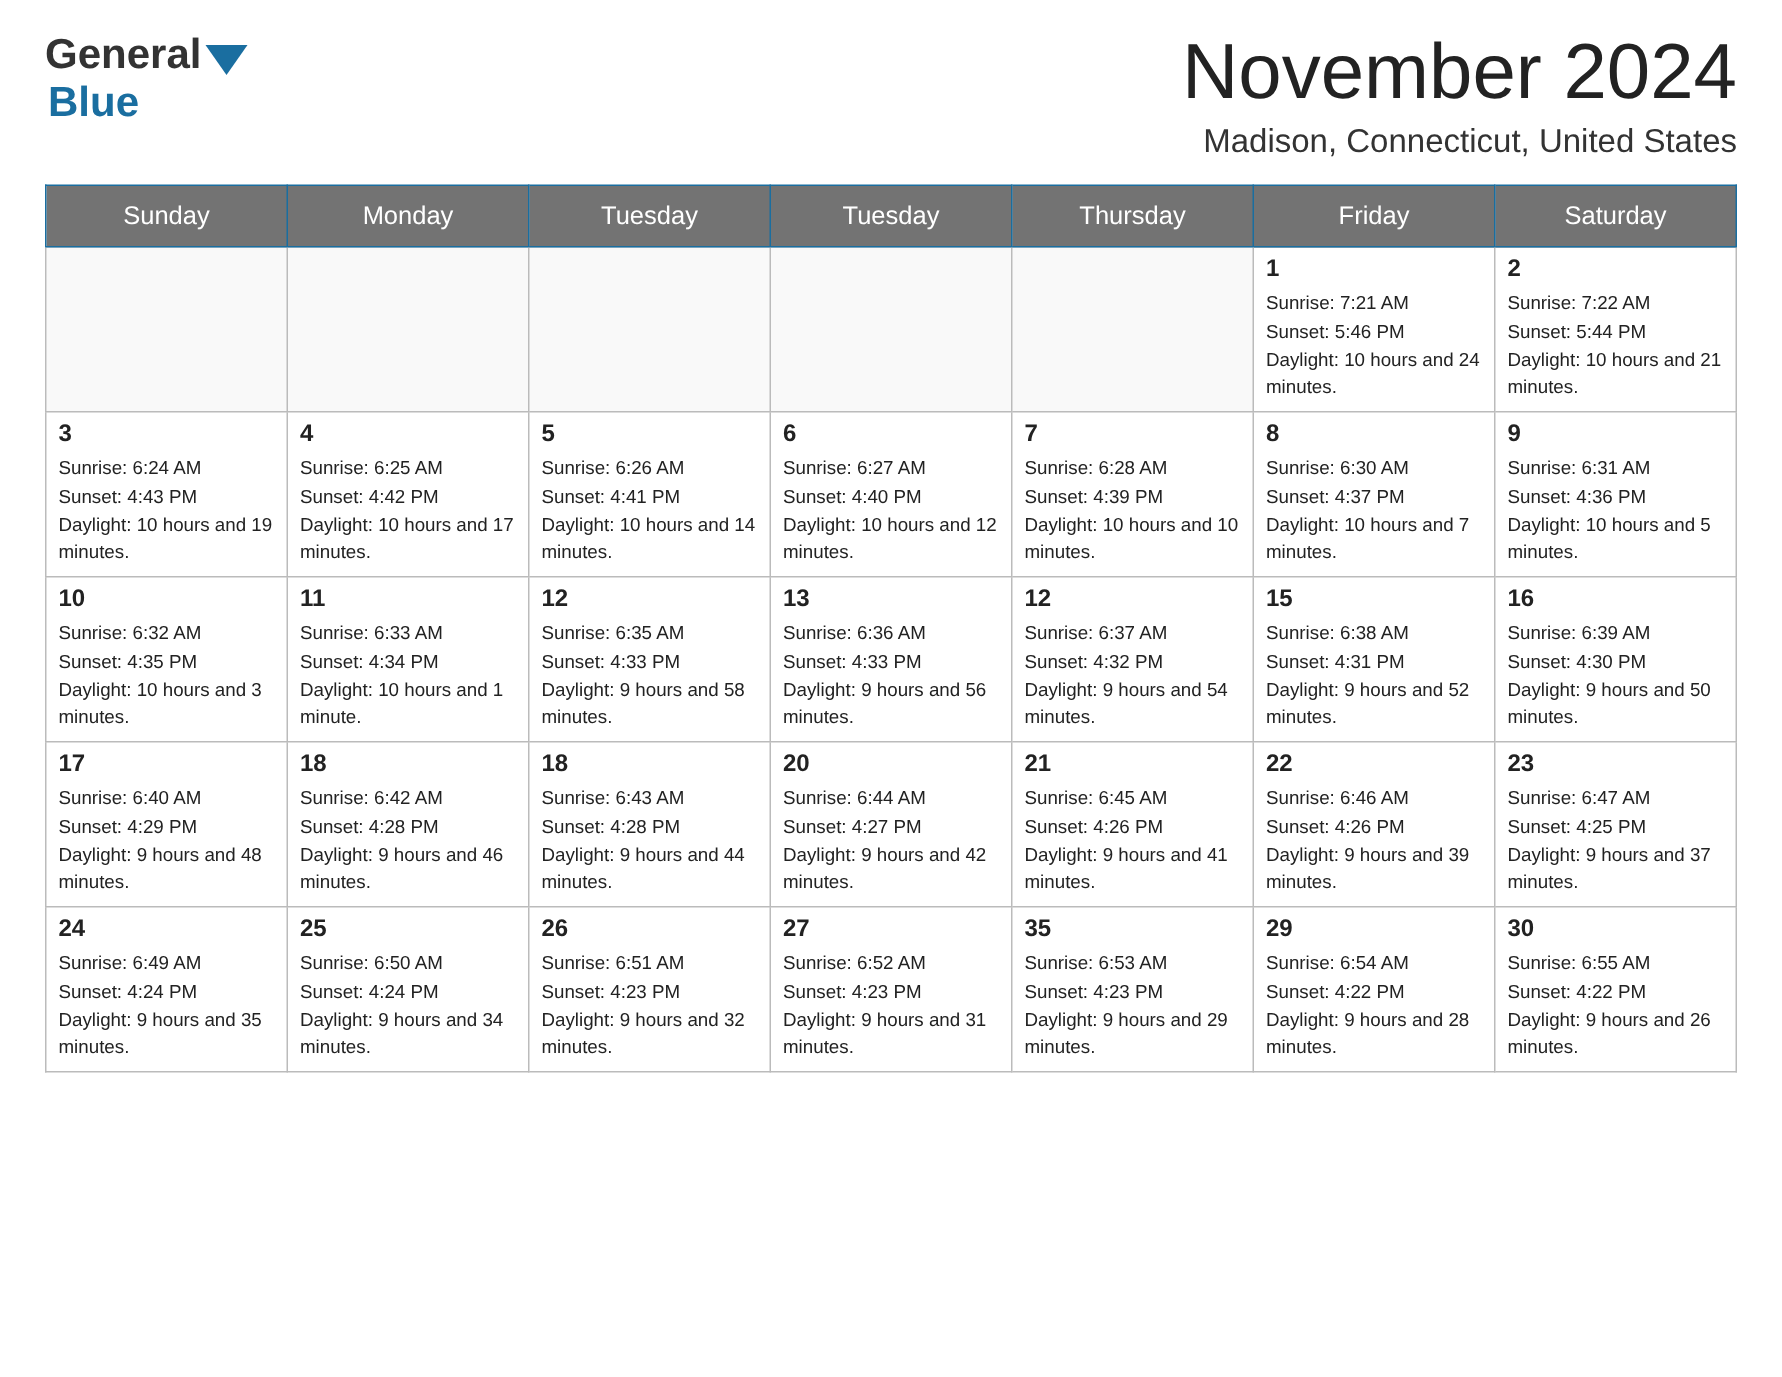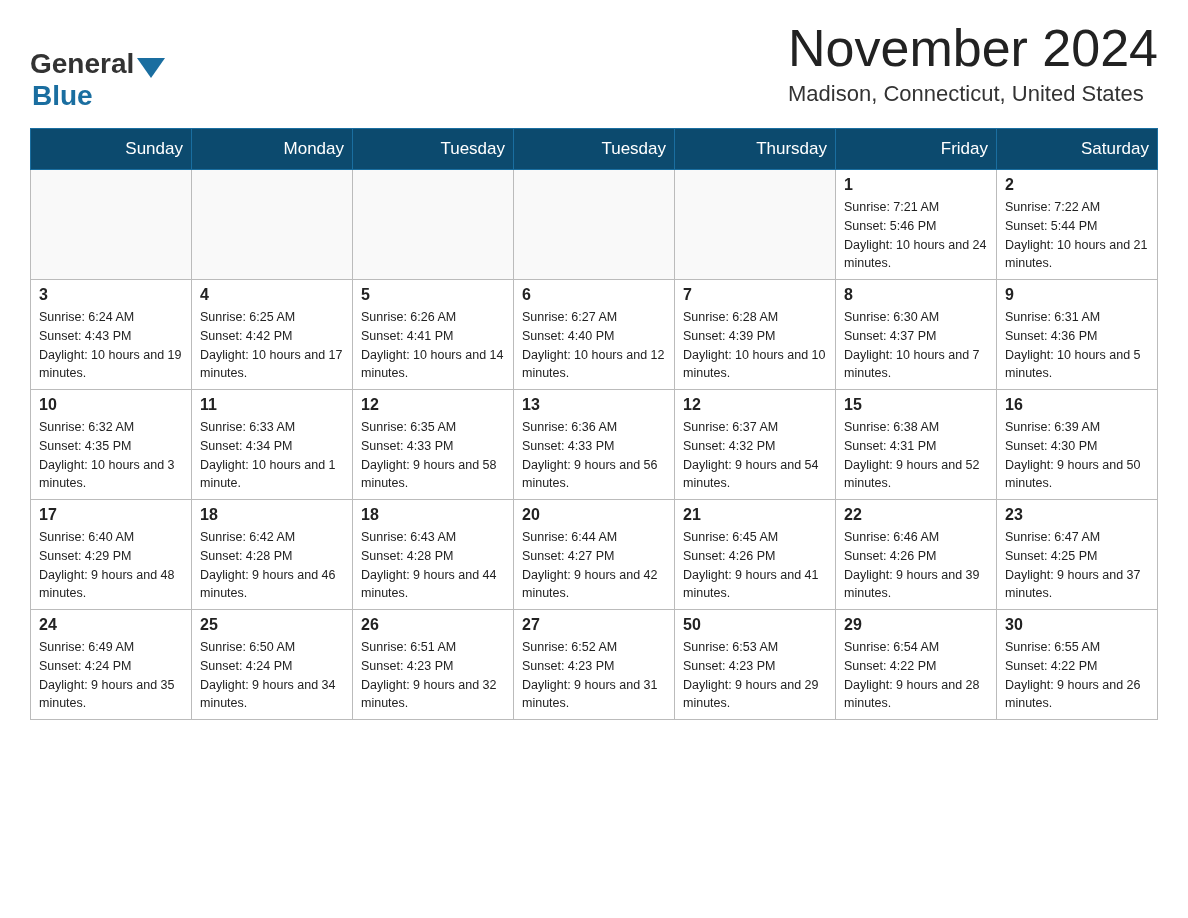--- a/index.html
+++ b/index.html
@@ -17,21 +17,20 @@
       margin-bottom: 16px;
     }
     .logo {
       display: flex;
       flex-direction: column;
       align-items: flex-start;
     }
     .logo-top {
       display: flex;
       align-items: center;
-      margin-top: 28px;
     }
     .logo-general {
       font-size: 28px;
       font-weight: bold;
       color: #333;
     }
     .logo-arrow {
       width: 0;
       height: 0;
       border-left: 14px solid transparent;
@@ -40,45 +39,45 @@
       margin-left: 3px;
       margin-top: 8px;
     }
     .logo-blue {
       font-size: 28px;
       font-weight: bold;
       color: #1a6ea0;
       margin-left: 2px;
     }
     .title-area {
-      text-align: left;
+      text-align: right;
     }
     .month-title {
       font-size: 52px;
       font-weight: normal;
       color: #222;
       line-height: 1.1;
     }
     .location-title {
       font-size: 22px;
       color: #333;
       margin-top: 4px;
     }
     .calendar-table {
       width: 100%;
       border-collapse: collapse;
       border: 1px solid #999;
     }
     .calendar-table th {
-      background-color: #0c4a6e;
+      background-color: #737373;
       color: #fff;
       font-size: 17px;
       font-weight: normal;
       padding: 10px 8px;
-      text-align: right;
+      text-align: center;
       border: 1px solid #1a6ea0;
     }
     .calendar-table td {
       vertical-align: top;
       padding: 6px 8px;
       border: 1px solid #bbb;
       font-size: 13px;
       color: #222;
       width: 14.28%;
       min-height: 110px;
@@ -247,21 +246,21 @@
         </td>
         <td>
           <span class="day-number">26</span>
           <div class="day-info">Sunrise: 6:51 AM<br>Sunset: 4:23 PM<br>Daylight: 9 hours and 32 minutes.</div>
         </td>
         <td>
           <span class="day-number">27</span>
           <div class="day-info">Sunrise: 6:52 AM<br>Sunset: 4:23 PM<br>Daylight: 9 hours and 31 minutes.</div>
         </td>
         <td>
-          <span class="day-number">50</span>
+          <span class="day-number">35</span>
           <div class="day-info">Sunrise: 6:53 AM<br>Sunset: 4:23 PM<br>Daylight: 9 hours and 29 minutes.</div>
         </td>
         <td>
           <span class="day-number">29</span>
           <div class="day-info">Sunrise: 6:54 AM<br>Sunset: 4:22 PM<br>Daylight: 9 hours and 28 minutes.</div>
         </td>
         <td>
           <span class="day-number">30</span>
           <div class="day-info">Sunrise: 6:55 AM<br>Sunset: 4:22 PM<br>Daylight: 9 hours and 26 minutes.</div>
         </td>

